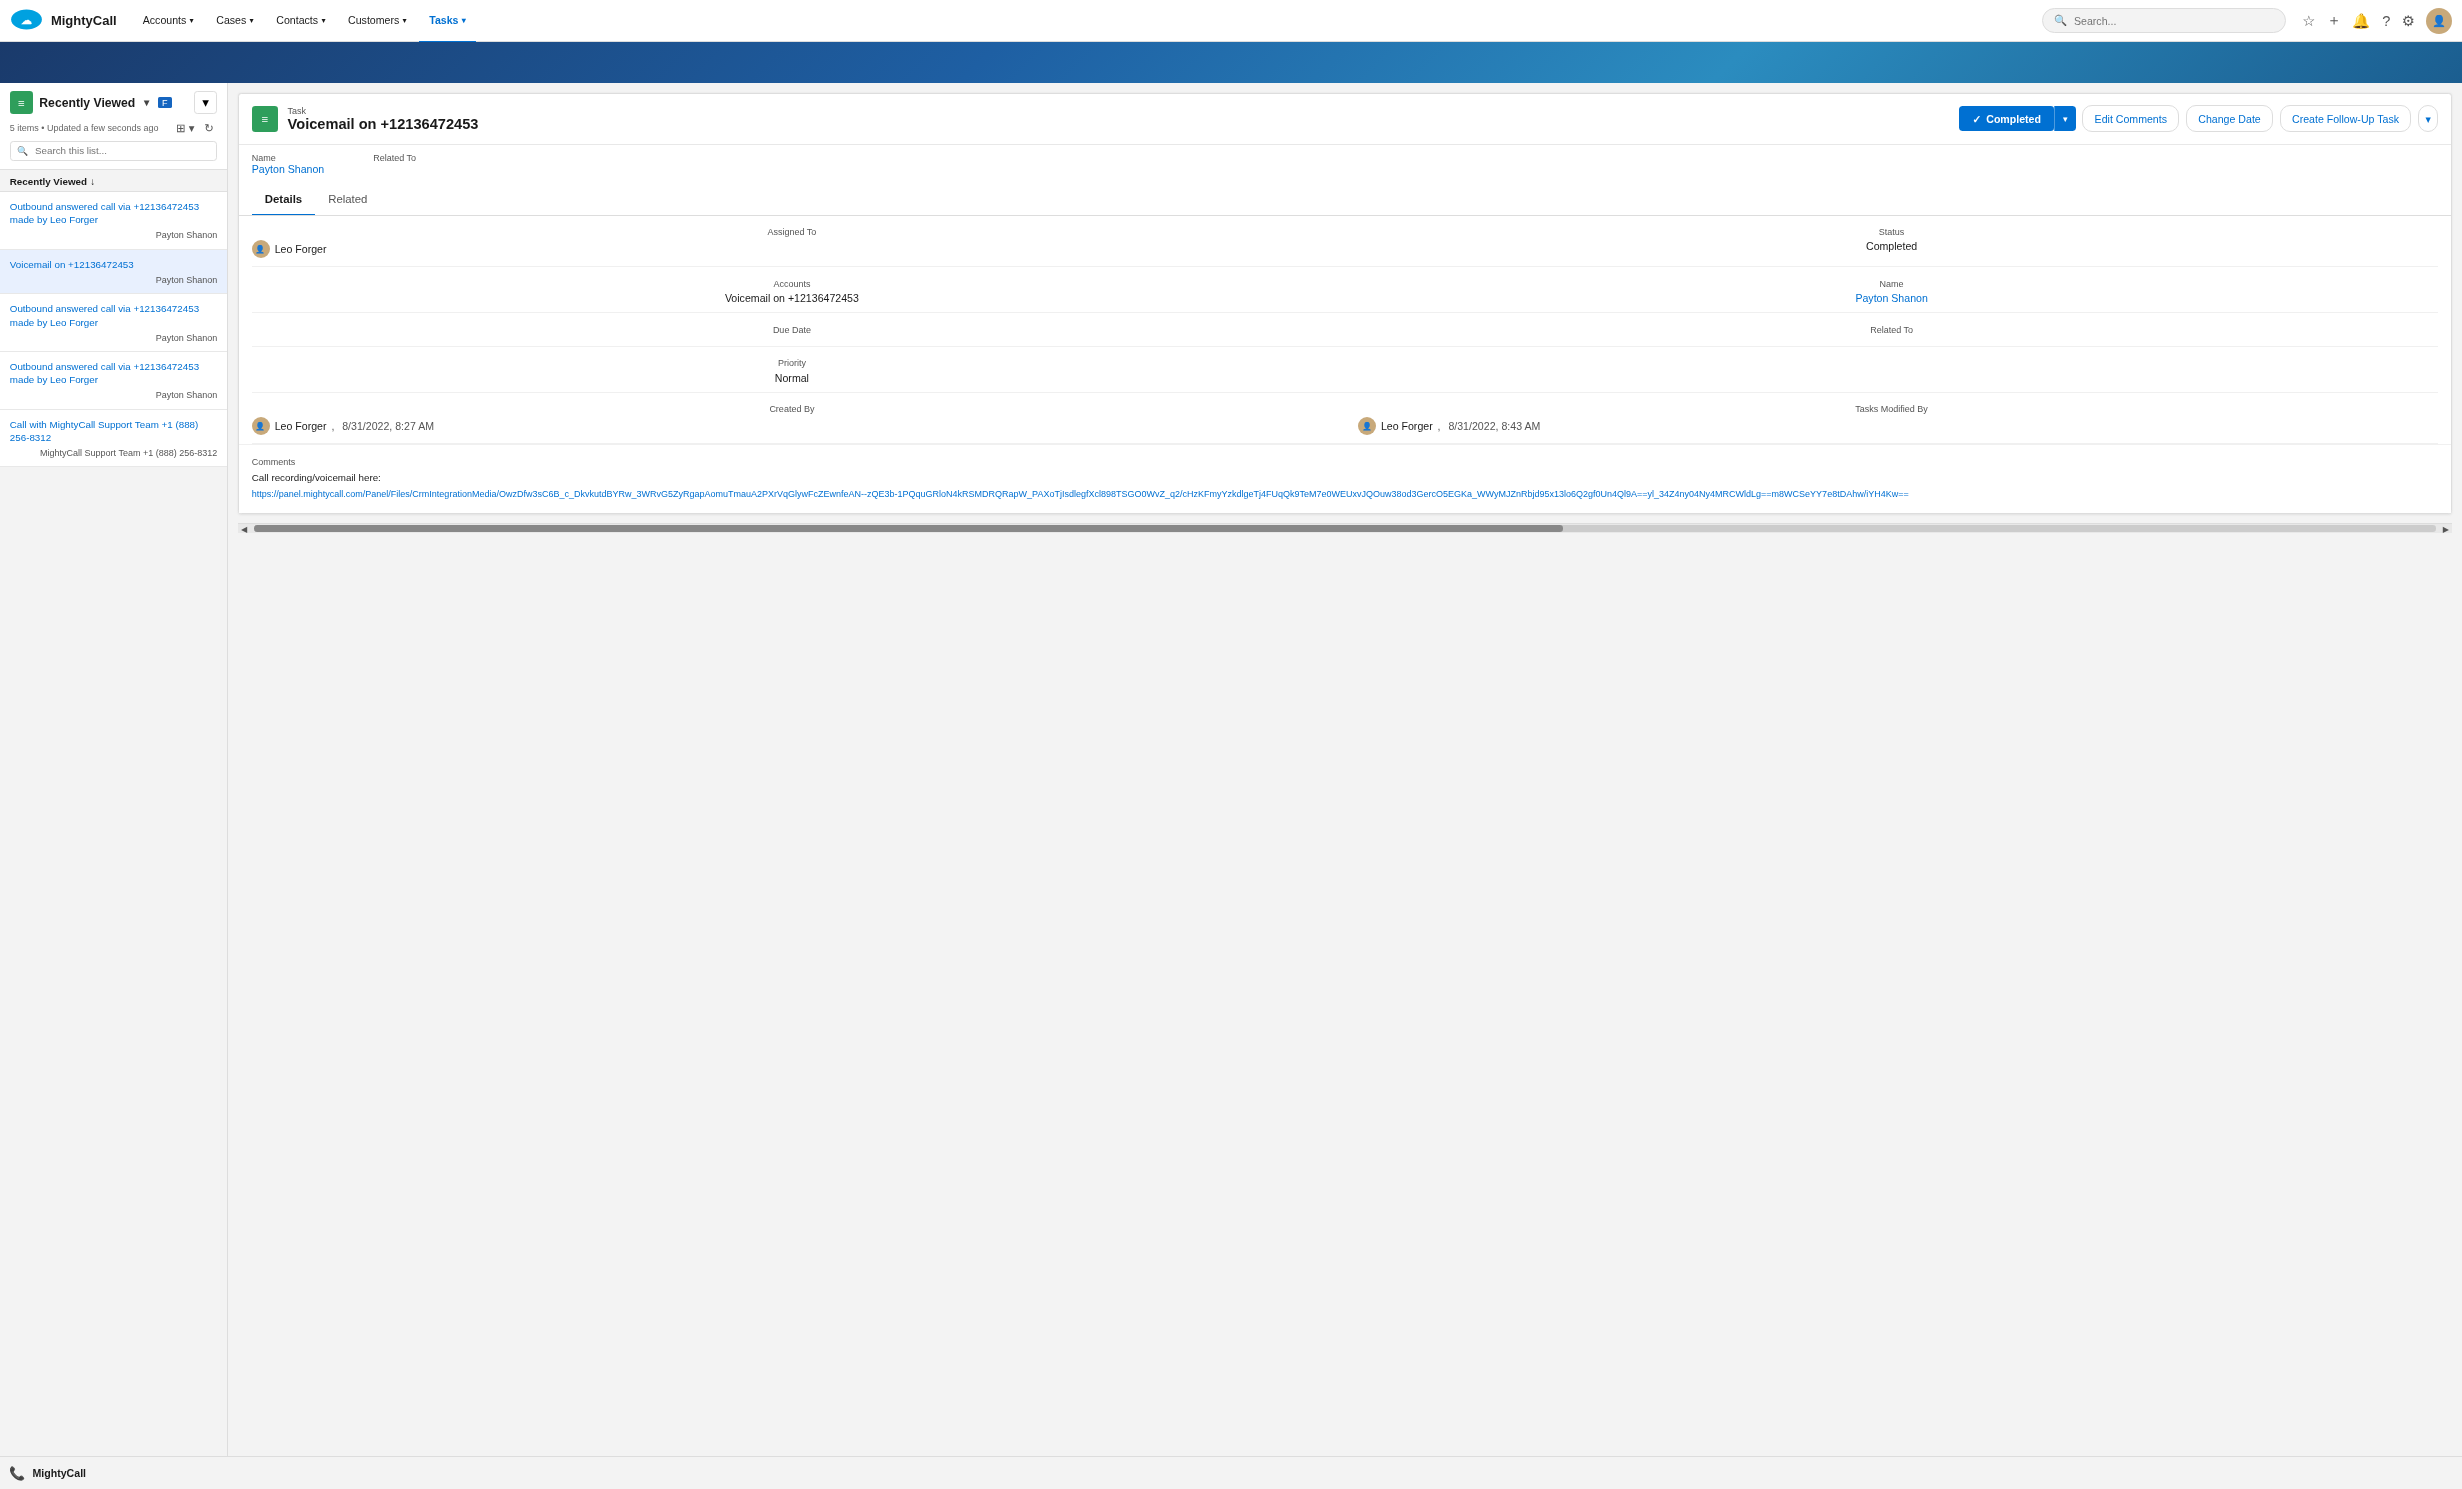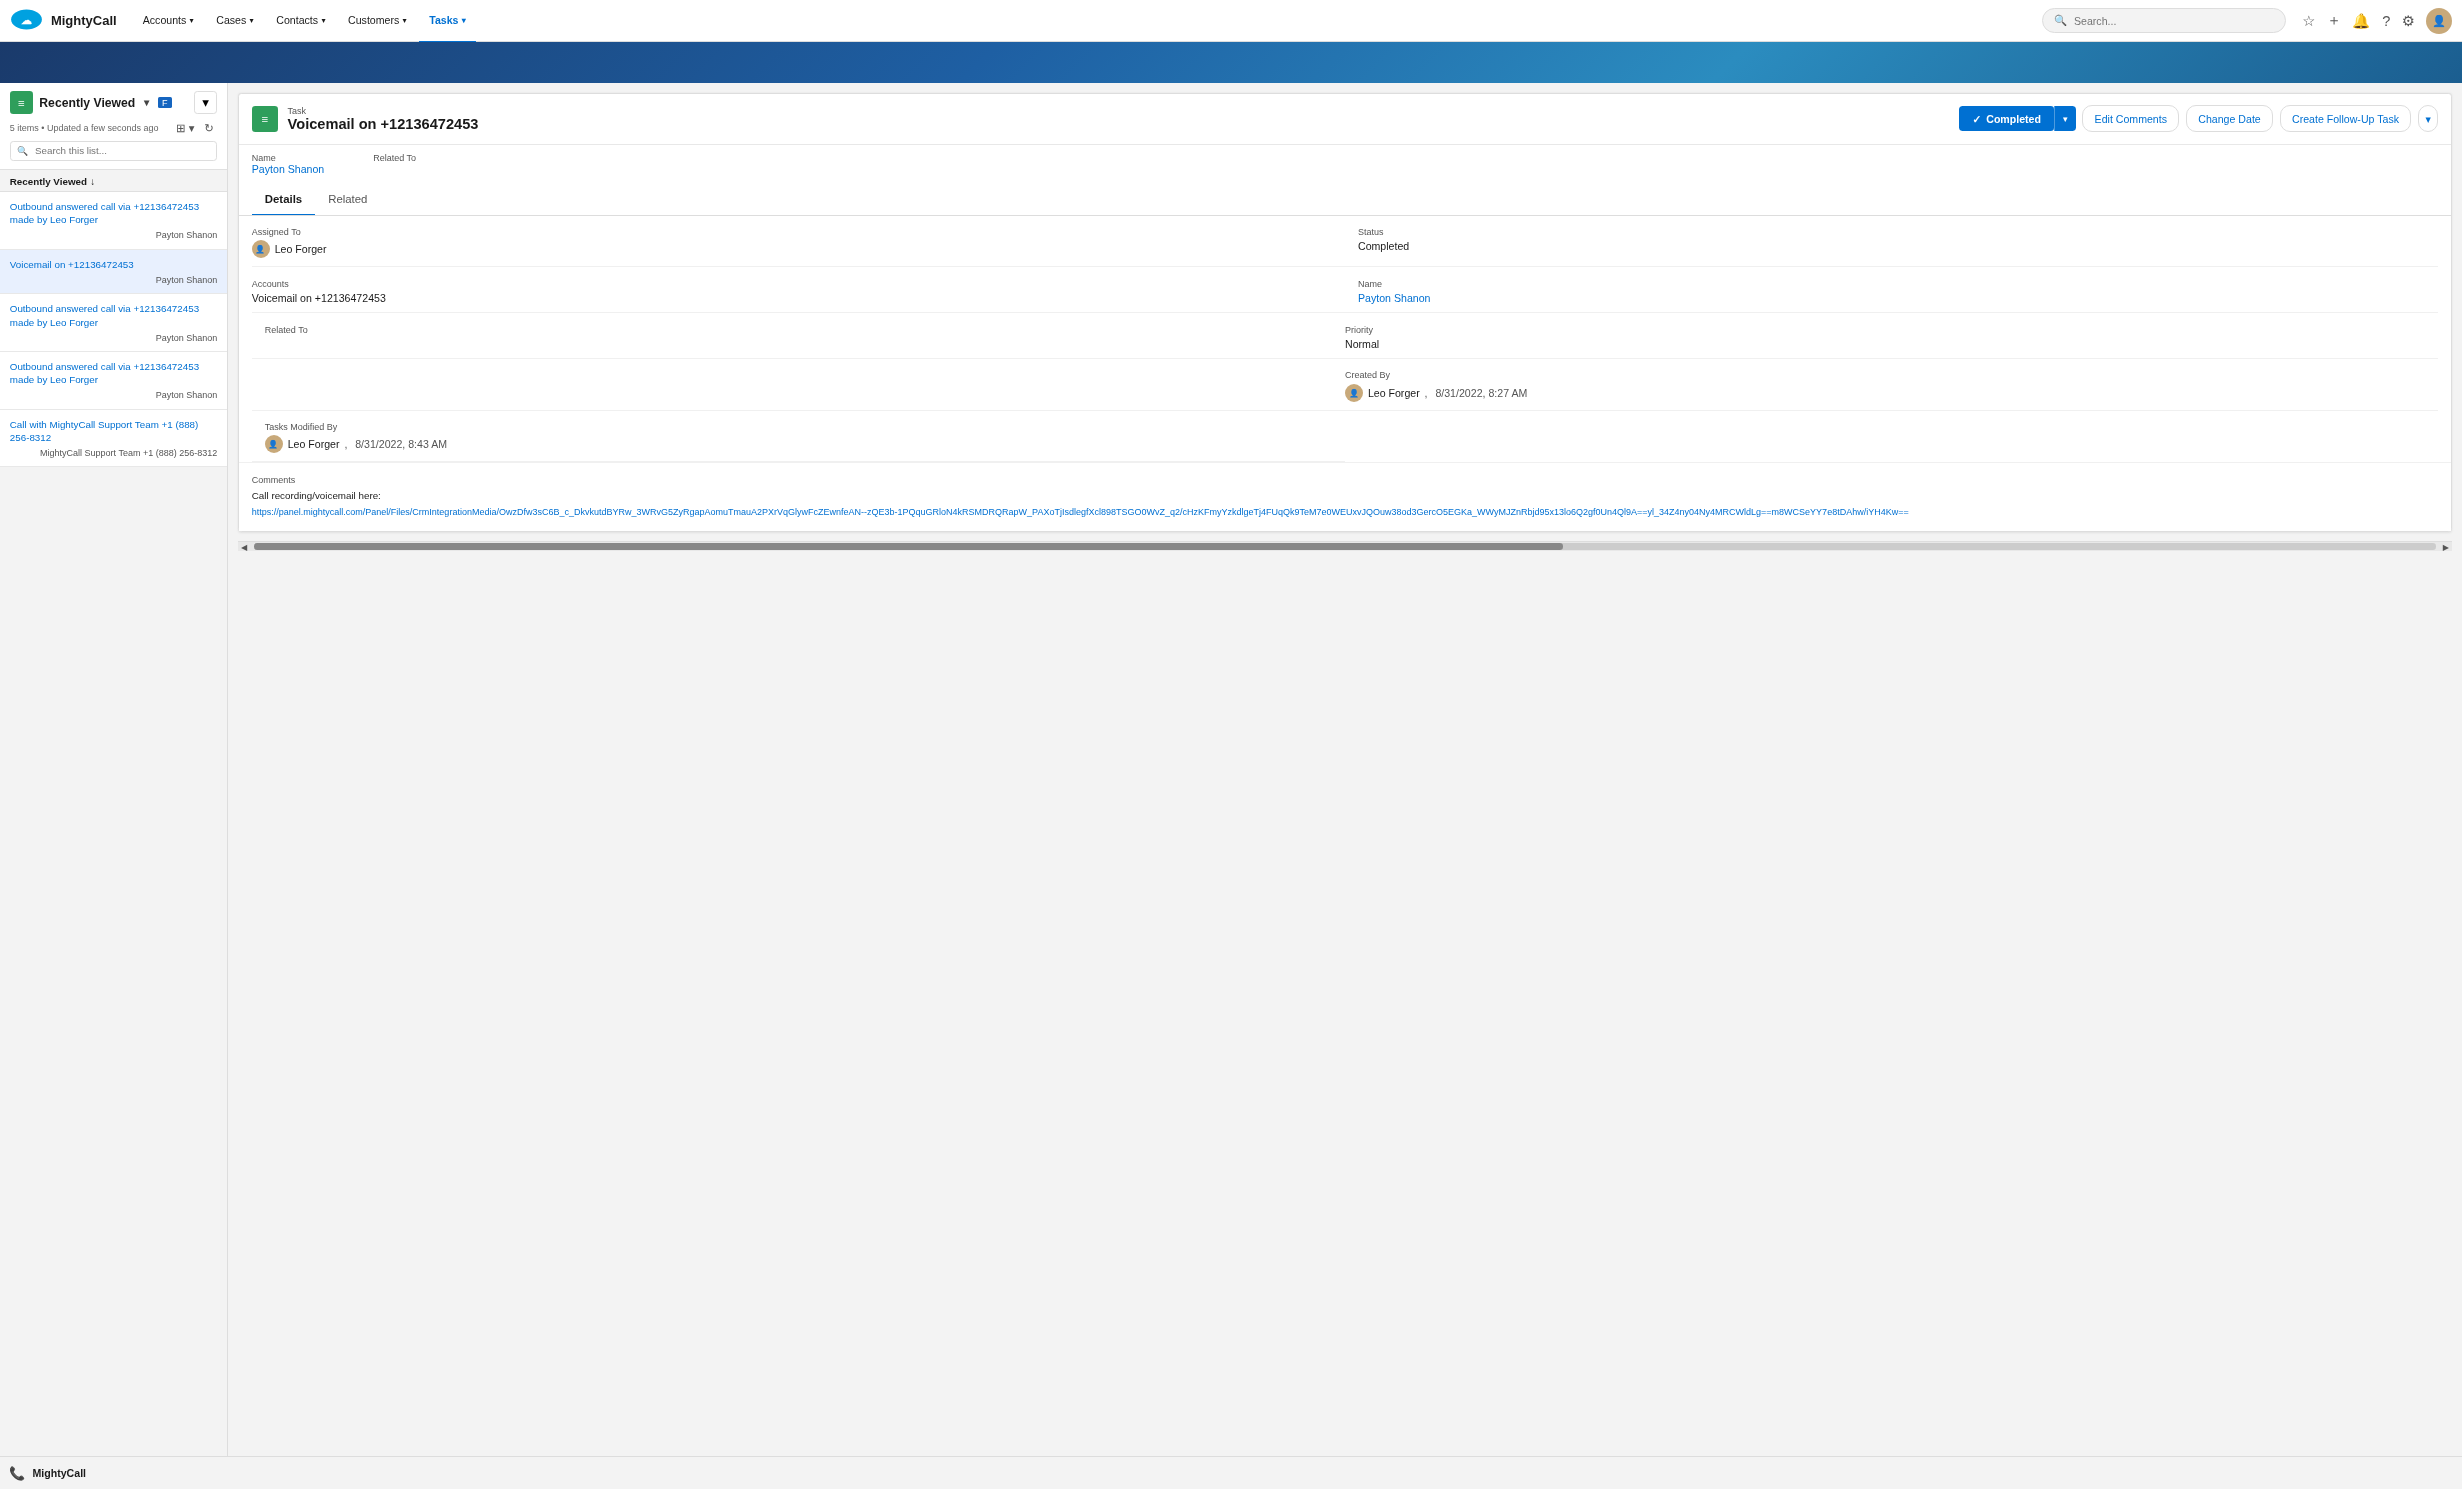--- a/index.html
+++ b/index.html
@@ -138,21 +138,21 @@
     .detail-tab {
       padding: 9.8px 13px; font-size: 11.4px; cursor: pointer; color: #555;
       border-bottom: 1.6px solid transparent; margin-bottom: -0.8px;
     }
     .detail-tab.active { color: #1a1a1a; border-bottom: 1.6px solid #0070d2; font-weight: bold; }
 
     
     .detail-grid {
       display: grid; grid-template-columns: 1fr 1fr; gap: 0; padding: 0 13px; background: #fff;
     }
-    .field-group { padding: 11.4px 13px 8.1px 0; border-bottom: 0.8px solid #f0f0f0; position: relative; }
+    .field-group { padding: 11.4px 13px 8.1px 0; border-bottom: 0.8px solid #f0f0f0; position: relative; text-align: center; }
     .field-group.right { padding-left: 13px; border-left: none; }
     .field-label { font-size: 9px; color: #555; margin-bottom: 3.3px; }
     .field-value { font-size: 10.6px; color: #1a1a1a; }
     .field-value.link { color: #0070d2; cursor: pointer; }
     .field-value.with-avatar { display: flex; align-items: center; gap: 4.9px; }
     .field-avatar {
       width: 18px; height: 18px; border-radius: 50%; background: #c8a97a;
       display: flex; align-items: center; justify-content: center; font-size: 8.1px; flex-shrink: 0;
     }
     .field-edit-icon {
@@ -365,20 +365,25 @@
           <div class="field-value">Voicemail on +12136472453</div>
           <span class="field-edit-icon">✏</span>
         </div>
 
         <div class="field-group right">
           <div class="field-label">Name</div>
           <div class="field-value link">Payton Shanon</div>
           <span class="field-edit-icon">✏</span>
         </div>
 
+        <div class="field-group">
+          <div class="field-label">Due Date</div>
+          <div class="field-value"></div>
+          <span class="field-edit-icon">✏</span>
+        </div>
 
         <div class="field-group right">
           <div class="field-label">Related To</div>
           <div class="field-value"></div>
           <span class="field-edit-icon">✏</span>
         </div>
 
         <div class="field-group">
           <div class="field-label">Priority</div>
           <div class="field-value">Normal</div>

